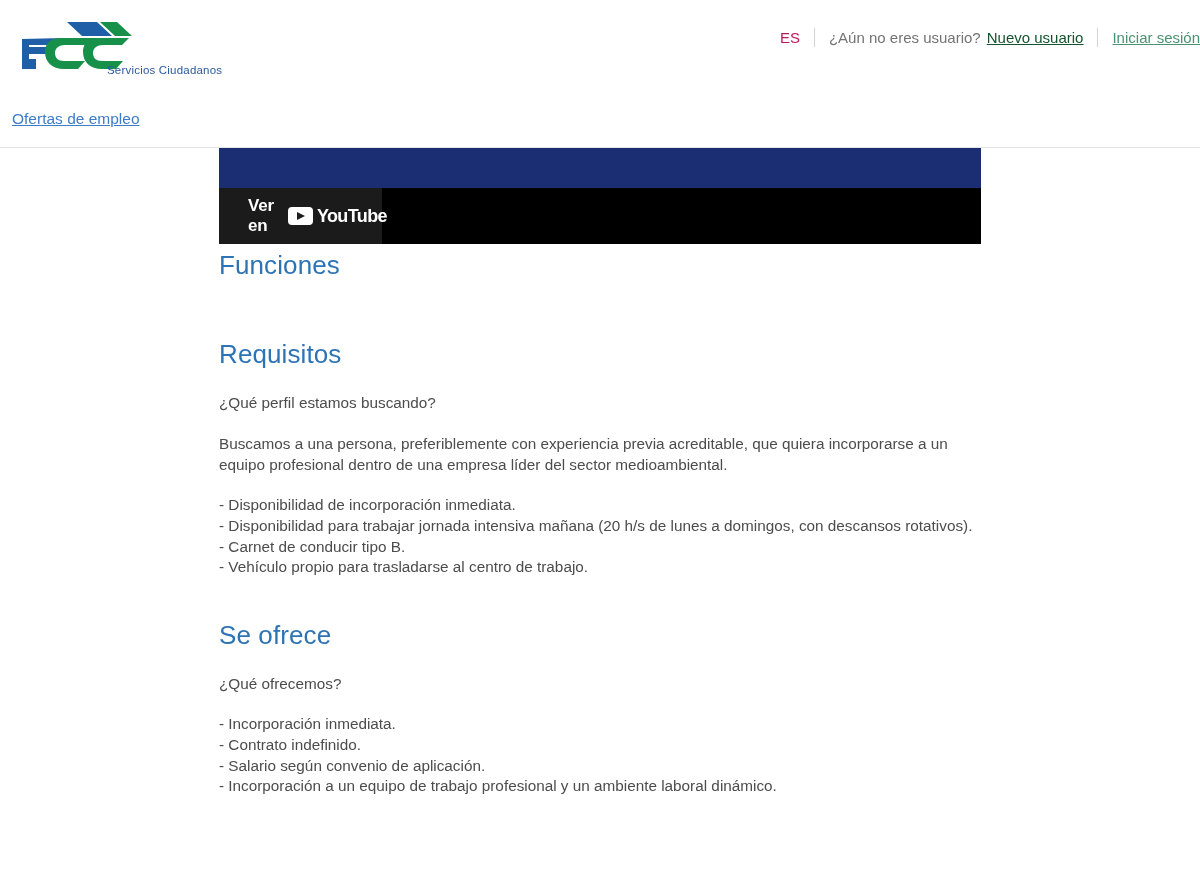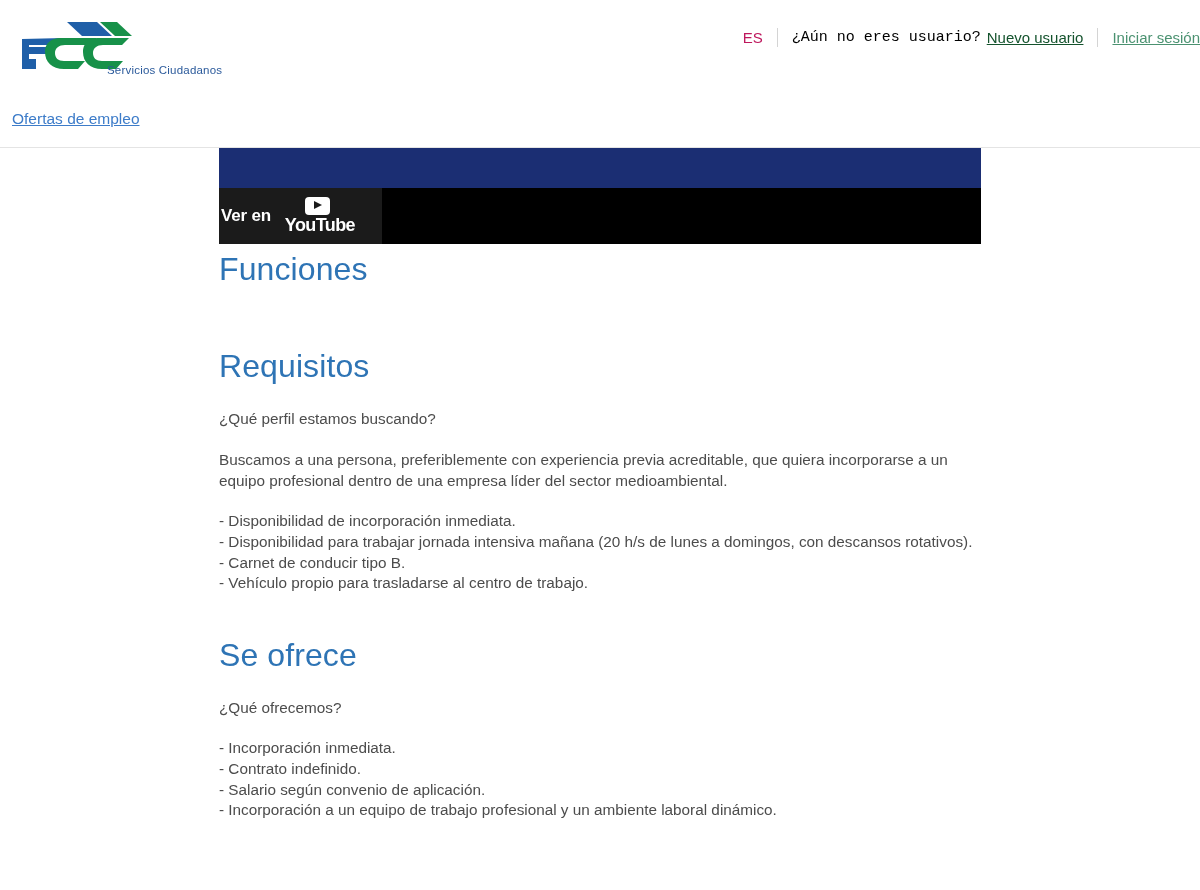--- a/index.html
+++ b/index.html
@@ -54,23 +54,22 @@
     color: #be185d;
     padding-right: 14px;
   }
   .top-nav .vsep {
     width: 1px;
     height: 19px;
     background: #d4d4d4;
     margin-right: 14px;
   }
   .top-nav .ask {
-    color: #000000;
+    color: #737373;
     margin-right: 6px;
-    font-family: Liberation Mono, monospace;
   }
   .top-nav .newuser {
     color: #14532d;
     text-decoration: underline;
     margin-right: 14px;
   }
   .top-nav .login {
     color: #4b9271;
     margin-right: 0px;
   }
@@ -116,34 +115,33 @@
   }
   .yt-button {
     position: absolute;
     left: 0px;
     top: 40px;
     height: 56px;
     width: 163px;
     background: #1b1b1b;
     display: flex;
     align-items: center;
-    padding-left: 2px;
+    padding-left: 29px;
     box-sizing: border-box;
   }
   .yt-text {
     color: #ffffff;
     font-size: 17px;
     font-weight: bold;
     letter-spacing: -.2px;
   }
   .yt-logo {
     display: flex;
     align-items: center;
     margin-left: 14px;
-    flex-direction: column;
   }
   .yt-play {
     width: 25px;
     height: 18px;
     background: #ffffff;
     border-radius: 4px;
     position: relative;
     margin-right: 4px;
   }
   .yt-play::after {
@@ -164,21 +162,21 @@
 
   .article {
     position: absolute;
     left: 219px;
     top: 96px;
     width: 762px;
   }
 
   h2.sec-title {
     margin: 0;
-    font-size: 32px;
+    font-size: 26px;
     font-weight: normal;
     color: #2e74b5;
     line-height: 1.35;
     letter-spacing: .1px;
   }
   h2.sec-title.first { padding-top: 4px; }
   h2.sec-title.later { padding-top: 0px; }
 
   p.body {
     margin: 0;

